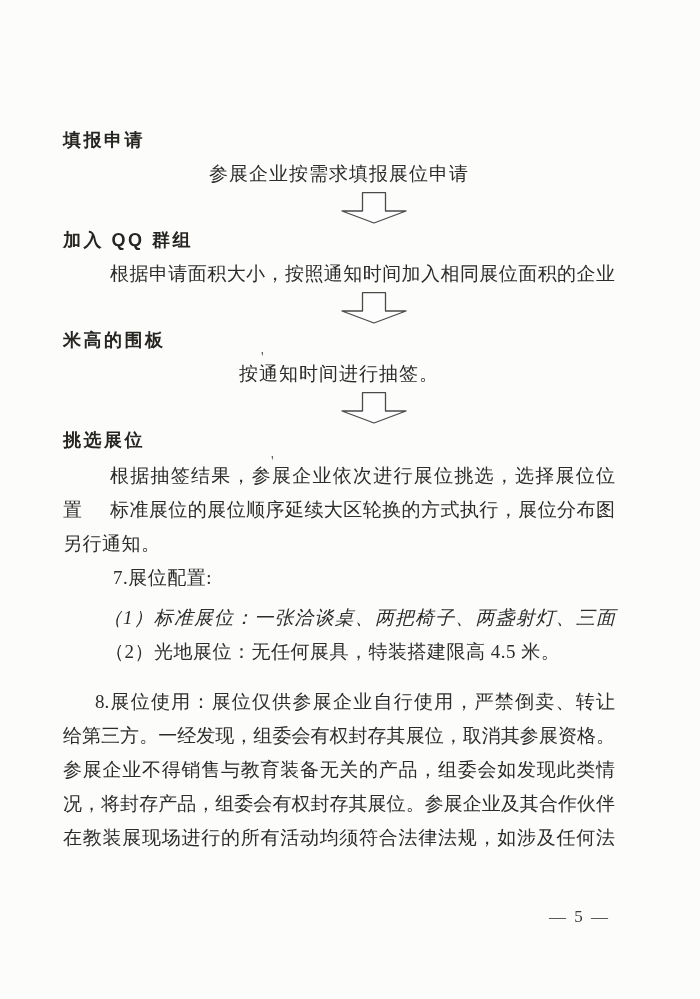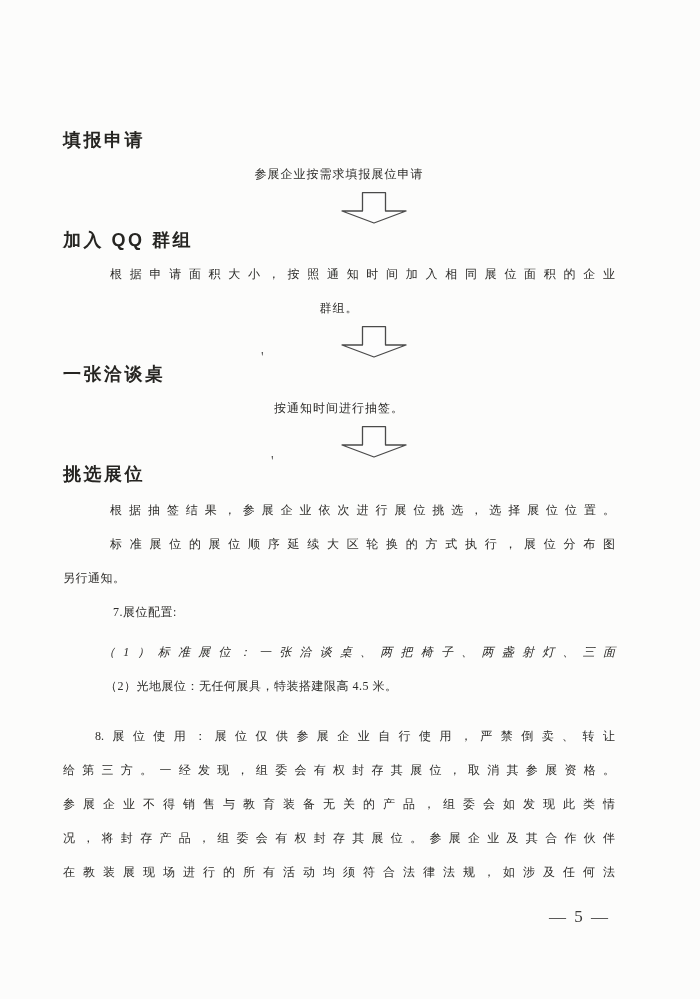--- a/index.html
+++ b/index.html
@@ -11,21 +11,21 @@
     font-family: "Liberation Serif", "DejaVu Serif", serif;
     color: #2d2c2a;
   }
   .content {
     position: absolute;
     top: 123px; left: 63px;
     width: 552px;
   }
   .line {
     height: 34px; line-height: 34px;
-    font-size: 12px;
+    font-size: 19px;
     letter-spacing: 0.5px;
     white-space: nowrap;
   }
   .line.just {
     white-space: normal;
     text-align: justify;
     text-align-last: justify;
     letter-spacing: 0;
   }
   .line.center {
@@ -76,25 +76,24 @@
 <div class="page-root">
   <div class="content">
     <div id="flow">
         <div class="step-title">填报申请</div>
         <div class="line center">参展企业按需求填报展位申请</div>
         <div class="arrow-wrap"><svg width="66" height="32" viewBox="0 0 66 32">
             <path d="M21.5 0.7 L44.5 0.7 L44.5 19 L65 19 L33 31 L1 19 L21.5 19 Z" fill="#fdfdfd" stroke="#4a4a4a" stroke-width="1.3" stroke-linejoin="round"></path>
           </svg></div>
         <div class="step-title">加入 QQ 群组</div>
         <div class="line just" style="text-indent: 47px;">根据申请面积大小，按照通知时间加入相同展位面积的企业</div>
-        <div class="line center">群组。</div>
         <div class="arrow-wrap"><svg width="66" height="32" viewBox="0 0 66 32">
             <path d="M21.5 0.7 L44.5 0.7 L44.5 19 L65 19 L33 31 L1 19 L21.5 19 Z" fill="#fdfdfd" stroke="#4a4a4a" stroke-width="1.3" stroke-linejoin="round"></path>
           </svg></div>
-        <div class="step-title">一张洽谈桌</div>
+        <div class="step-title">米高的围板</div>
         <div class="line center">按通知时间进行抽签。</div>
         <div class="arrow-wrap"><svg width="66" height="32" viewBox="0 0 66 32">
             <path d="M21.5 0.7 L44.5 0.7 L44.5 19 L65 19 L33 31 L1 19 L21.5 19 Z" fill="#fdfdfd" stroke="#4a4a4a" stroke-width="1.3" stroke-linejoin="round"></path>
           </svg></div>
         <div class="step-title">挑选展位</div>
       </div>
     <div id="body">
         <div class="line just" style="text-indent: 47px;">根据抽签结果，参展企业依次进行展位挑选，选择展位位置。</div>
         <div class="line just" style="text-indent: 47px;">标准展位的展位顺序延续大区轮换的方式执行，展位分布图</div>
         <div class="line">另行通知。</div>

